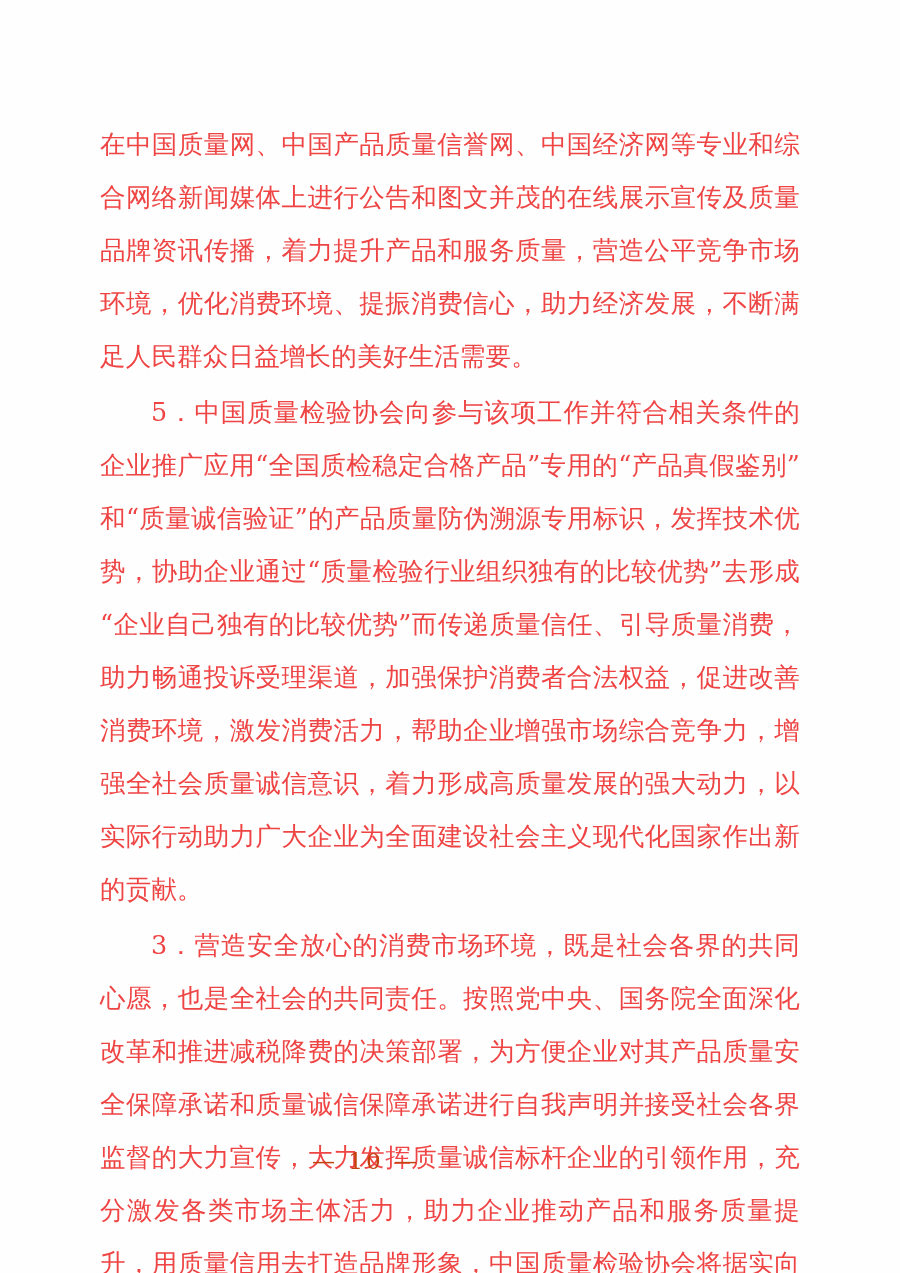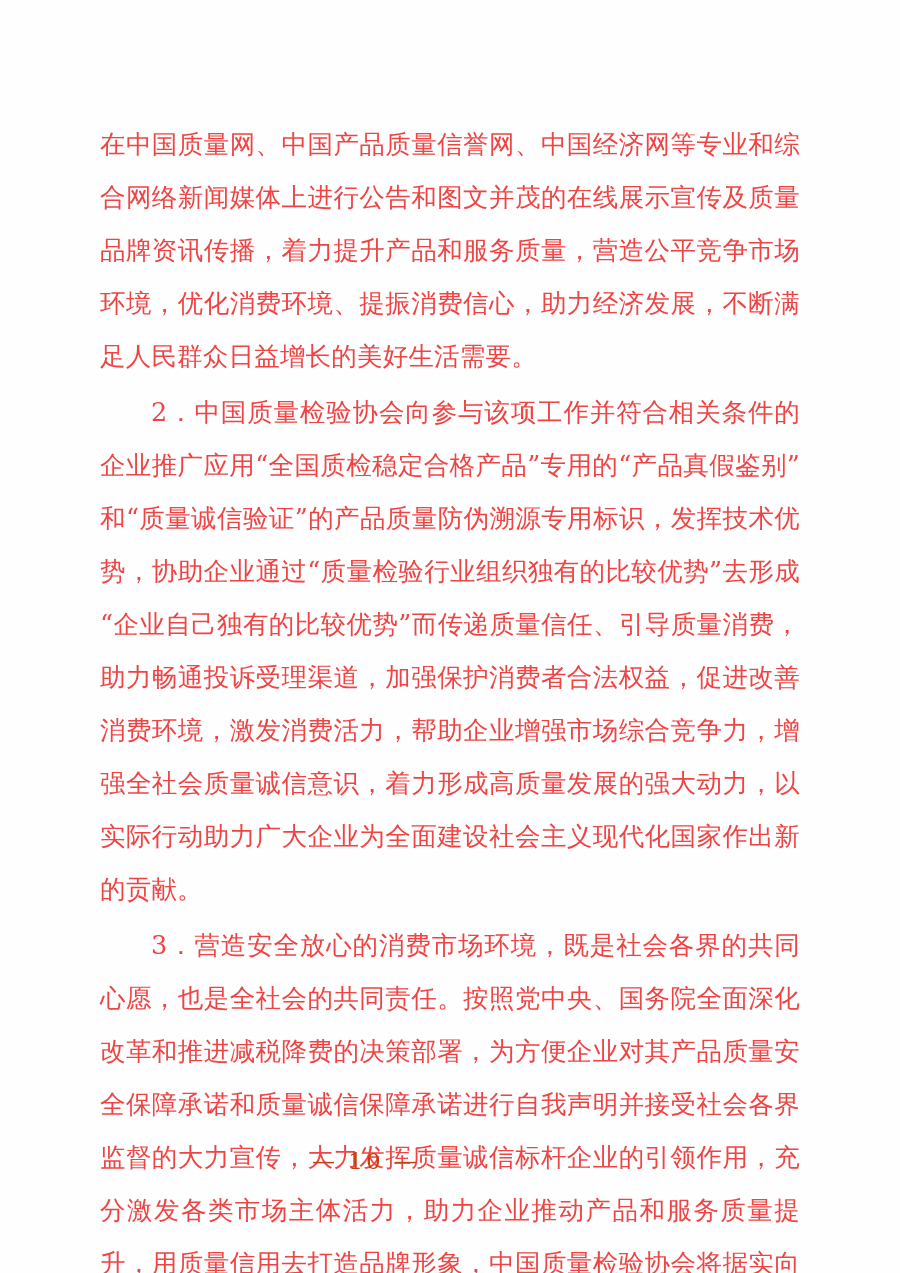--- a/index.html
+++ b/index.html
@@ -51,17 +51,17 @@
     letter-spacing: 3px;
     font-family: "DejaVu Serif", "Liberation Serif", serif;
   }
 </style>
 </head>
 <body>
 
 <div class="page">
   <div class="content">
     <p class="para">在中国质量网、中国产品质量信誉网、中国经济网等专业和综合网络新闻媒体上进行公告和图文并茂的在线展示宣传及质量品牌资讯传播，着力提升产品和服务质量，营造公平竞争市场环境，优化消费环境、提振消费信心，助力经济发展，不断满足人民群众日益增长的美好生活需要。</p>
-    <p class="para indent">2．中国质量检验协会向参与该项工作并符合相关条件的企业推广应用“全国质检稳定合格产品”专用的“产品真假鉴别”和“质量诚信验证”的产品质量防伪溯源专用标识，发挥技术优势，协助企业通过“质量检验行业组织独有的比较优势”去形成“企业自己独有的比较优势”而传递质量信任、引导质量消费，助力畅通投诉受理渠道，加强保护消费者合法权益，促进改善消费环境，激发消费活力，帮助企业增强市场综合竞争力，增强全社会质量诚信意识，着力形成高质量发展的强大动力，以实际行动助力广大企业为全面建设社会主义现代化国家作出新的贡献。</p>
+    <p class="para indent">5．中国质量检验协会向参与该项工作并符合相关条件的企业推广应用“全国质检稳定合格产品”专用的“产品真假鉴别”和“质量诚信验证”的产品质量防伪溯源专用标识，发挥技术优势，协助企业通过“质量检验行业组织独有的比较优势”去形成“企业自己独有的比较优势”而传递质量信任、引导质量消费，助力畅通投诉受理渠道，加强保护消费者合法权益，促进改善消费环境，激发消费活力，帮助企业增强市场综合竞争力，增强全社会质量诚信意识，着力形成高质量发展的强大动力，以实际行动助力广大企业为全面建设社会主义现代化国家作出新的贡献。</p>
     <p class="para indent">3．营造安全放心的消费市场环境，既是社会各界的共同心愿，也是全社会的共同责任。按照党中央、国务院全面深化改革和推进减税降费的决策部署，为方便企业对其产品质量安全保障承诺和质量诚信保障承诺进行自我声明并接受社会各界监督的大力宣传，大力发挥质量诚信标杆企业的引领作用，充分激发各类市场主体活力，助力企业推动产品和服务质量提升，用质量信用去打造品牌形象，中国质量检验协会将据实向符合条件的相关企业免费出具“全国质量检验稳定合格产品（2022-2025年度）”调查汇总和质量信誉承诺公告的书面证明，引导社会各界对企业履行质量诚信承诺进行监督，发挥市场和社会</p>
   </div>
   <div class="footer">— 10 —</div>
 </div>
 
 </body></html>

